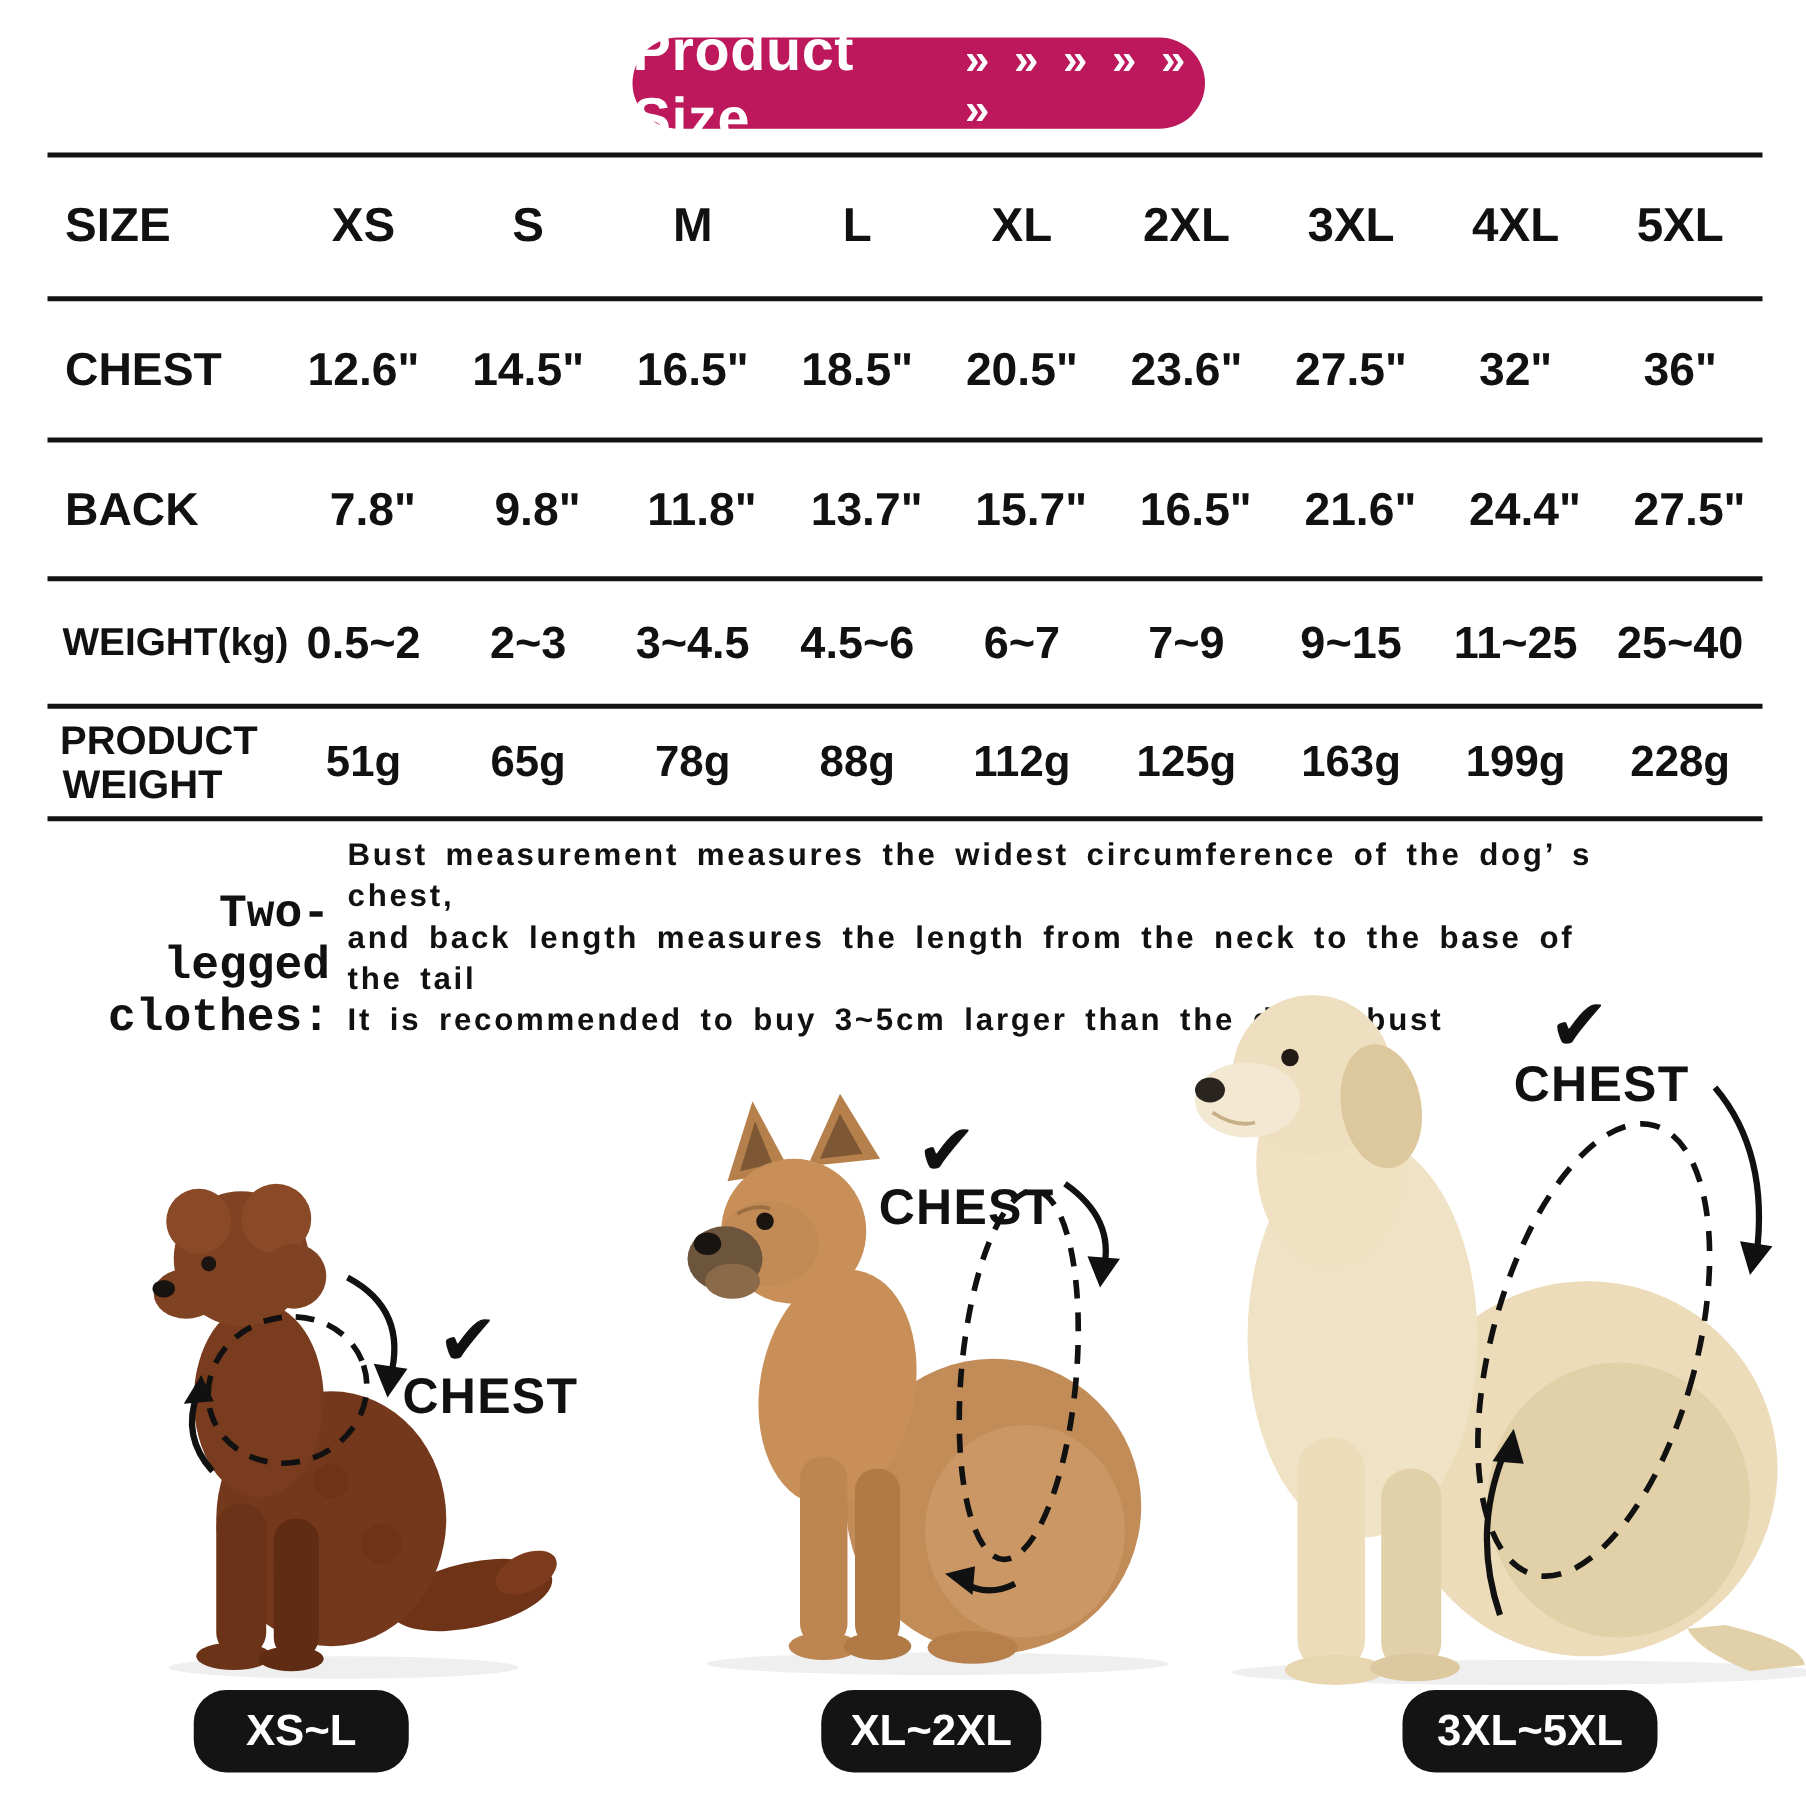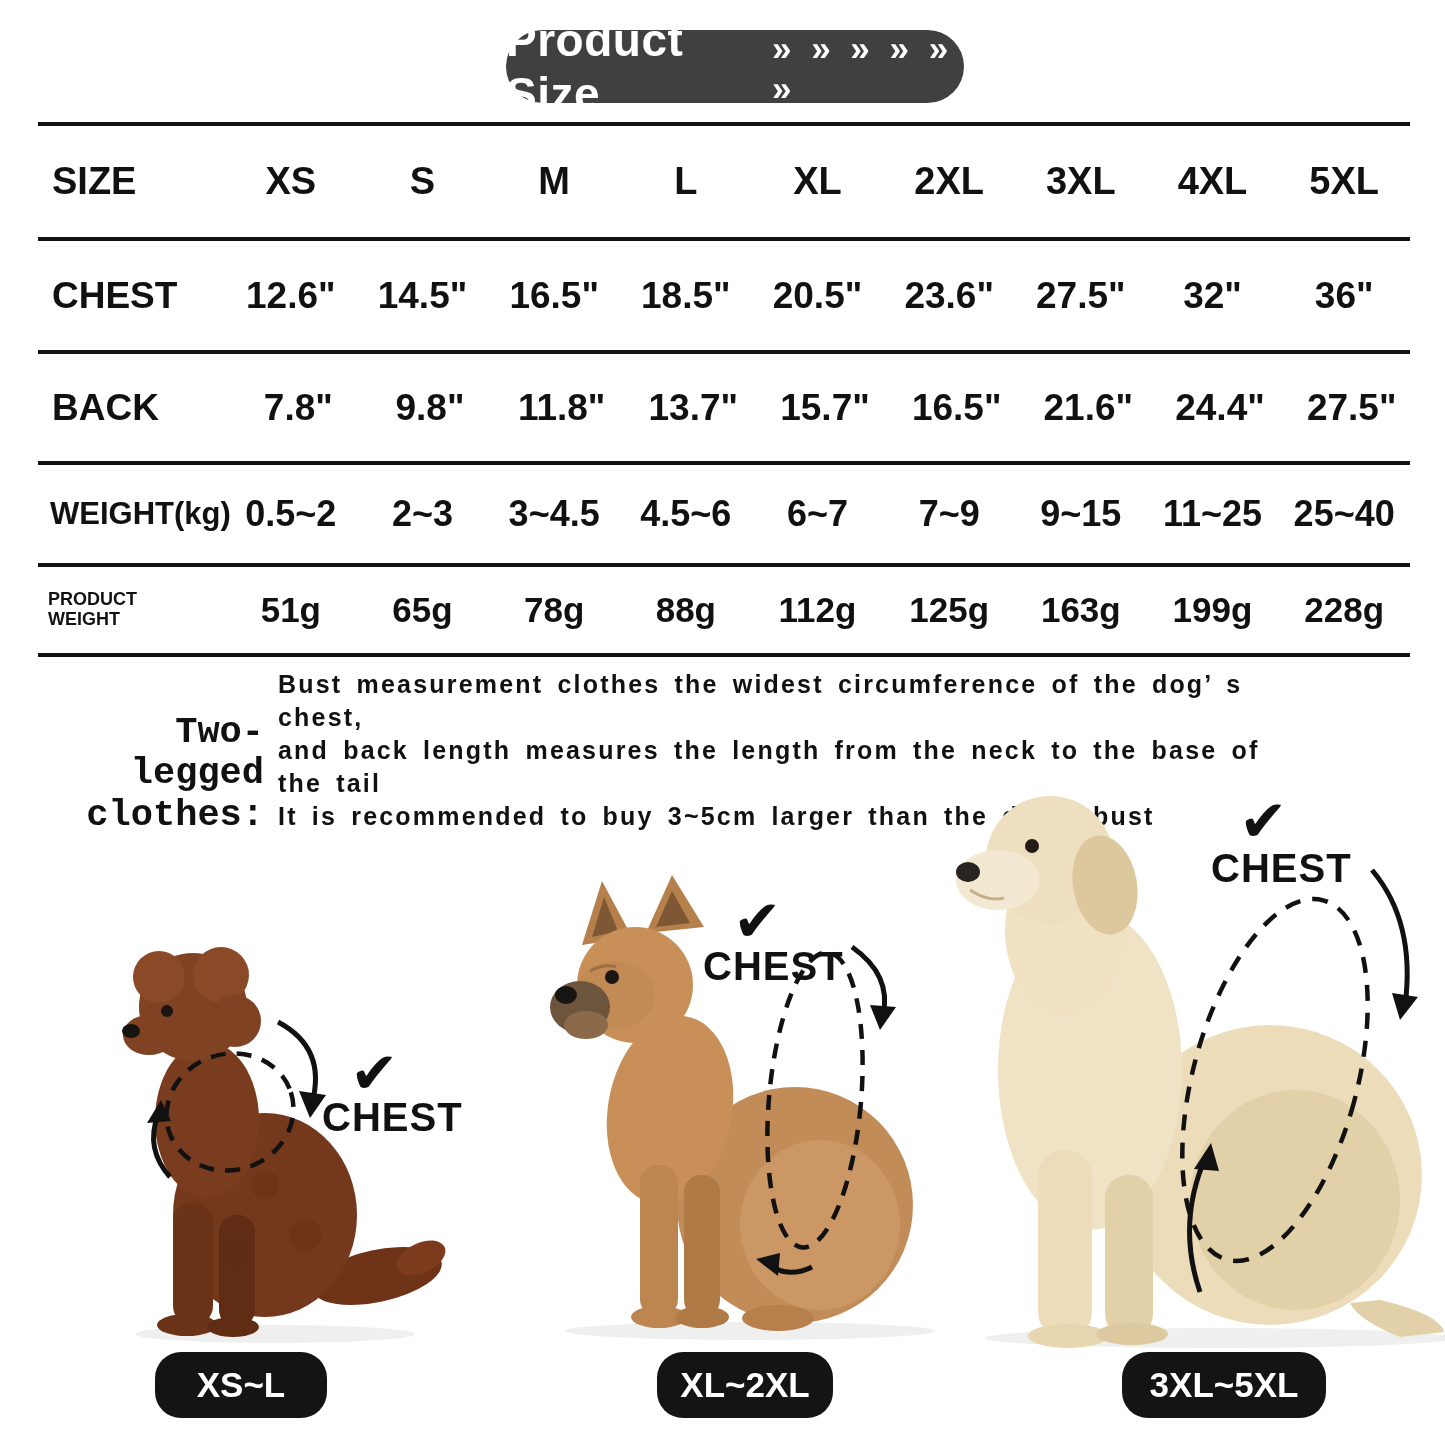--- a/index.html
+++ b/index.html
@@ -1,37 +1,37 @@
 <!DOCTYPE html>
 <html><head>
 <meta charset="utf-8">
 <style>
   html,body{margin:0;padding:0;background:#fff;}
   .page{position:relative;width:1445px;height:1445px;background:#ffffff;overflow:hidden;
         font-family:"Liberation Sans",sans-serif;color:#111;}
   .abs{position:absolute;}
 
   
-  .title-pill{left:506px;top:30px;width:458px;height:73px;background:#404040;border-radius:37px;
+  .title-pill{left:506px;top:30px;width:458px;height:73px;background:#be185d;border-radius:37px;
               display:flex;align-items:center;justify-content:center;gap:18px;}
   .title-label{color:#fff;font-weight:bold;font-size:46px;letter-spacing:.5px;}
   .title-chevrons{color:#fff;font-size:35px;font-weight:bold;letter-spacing:5px;padding-top:3px;}
 
   
   .hline{left:38px;width:1372px;height:4px;background:#131313;}
   .trow{left:40px;width:1370px;display:grid;grid-template-columns:185px repeat(9,1fr);align-items:center;}
   .tlabel{font-weight:bold;padding-left:12px;}
   .tcell{font-weight:bold;text-align:center;white-space:nowrap;}
   .r0{top:126px;height:111px;font-size:38px;}
   .r1{top:241px;height:109px;font-size:37px;}
   .r2{top:354px;height:107px;font-size:37px;gap:15px;}
   .r3{top:465px;height:98px;font-size:36px;}
   .r3 .tlabel{font-size:31px;padding-left:10px;}
   .r4{top:567px;height:86px;font-size:35px;}
-  .r4 .tlabel{font-size:18px;line-height:1.1;max-width:130px;text-align:left;padding-left:8px;}
+  .r4 .tlabel{font-size:32px;line-height:1.1;max-width:130px;text-align:right;padding-left:8px;}
 
   
   .note-lead{left:44px;top:712px;width:220px;text-align:right;font-weight:bold;font-size:37px;line-height:1.12;font-family:Liberation Mono, monospace;}
   .note-body{left:278px;top:668px;width:1010px;font-weight:bold;font-size:25px;
              letter-spacing:2.2px;word-spacing:5px;line-height:1.32;}
   .ps{left:46px;top:778px;font-size:27px;line-height:1.34;}
 
   
   .check{font-size:58px;line-height:1;color:#111;}
   .chest-label{font-weight:bold;font-size:40px;letter-spacing:1px;}
@@ -123,21 +123,21 @@
     <div class="tcell">163g</div>
     <div class="tcell">199g</div>
     <div class="tcell">228g</div>
   </div>
 
   <div class="abs note-lead">
     <div>Two-legged</div>
     <div>clothes:</div>
   </div>
   <div class="abs note-body">
-    <div>Bust measurement clothes the widest circumference of the dog’ s chest,</div>
+    <div>Bust measurement measures the widest circumference of the dog’ s chest,</div>
     <div>and back length measures the length from the neck to the base of the tail</div>
     <div>It is recommended to buy 3~5cm larger than the dog's bust</div>
   </div>
 
   <svg class="abs" style="left:115px;top:935px" width="340" height="410" viewBox="0 0 340 410">
     <g>
       <ellipse cx="160" cy="399" rx="140" ry="9" fill="#efefef"></ellipse>
       <ellipse cx="262" cy="341" rx="66" ry="26" fill="#6f3418" transform="rotate(-12 262 341)"></ellipse>
       <ellipse cx="306" cy="323" rx="26" ry="15" fill="#7b3b1c" transform="rotate(-25 306 323)"></ellipse>
       <ellipse cx="150" cy="280" rx="92" ry="102" fill="#74381c"></ellipse>

